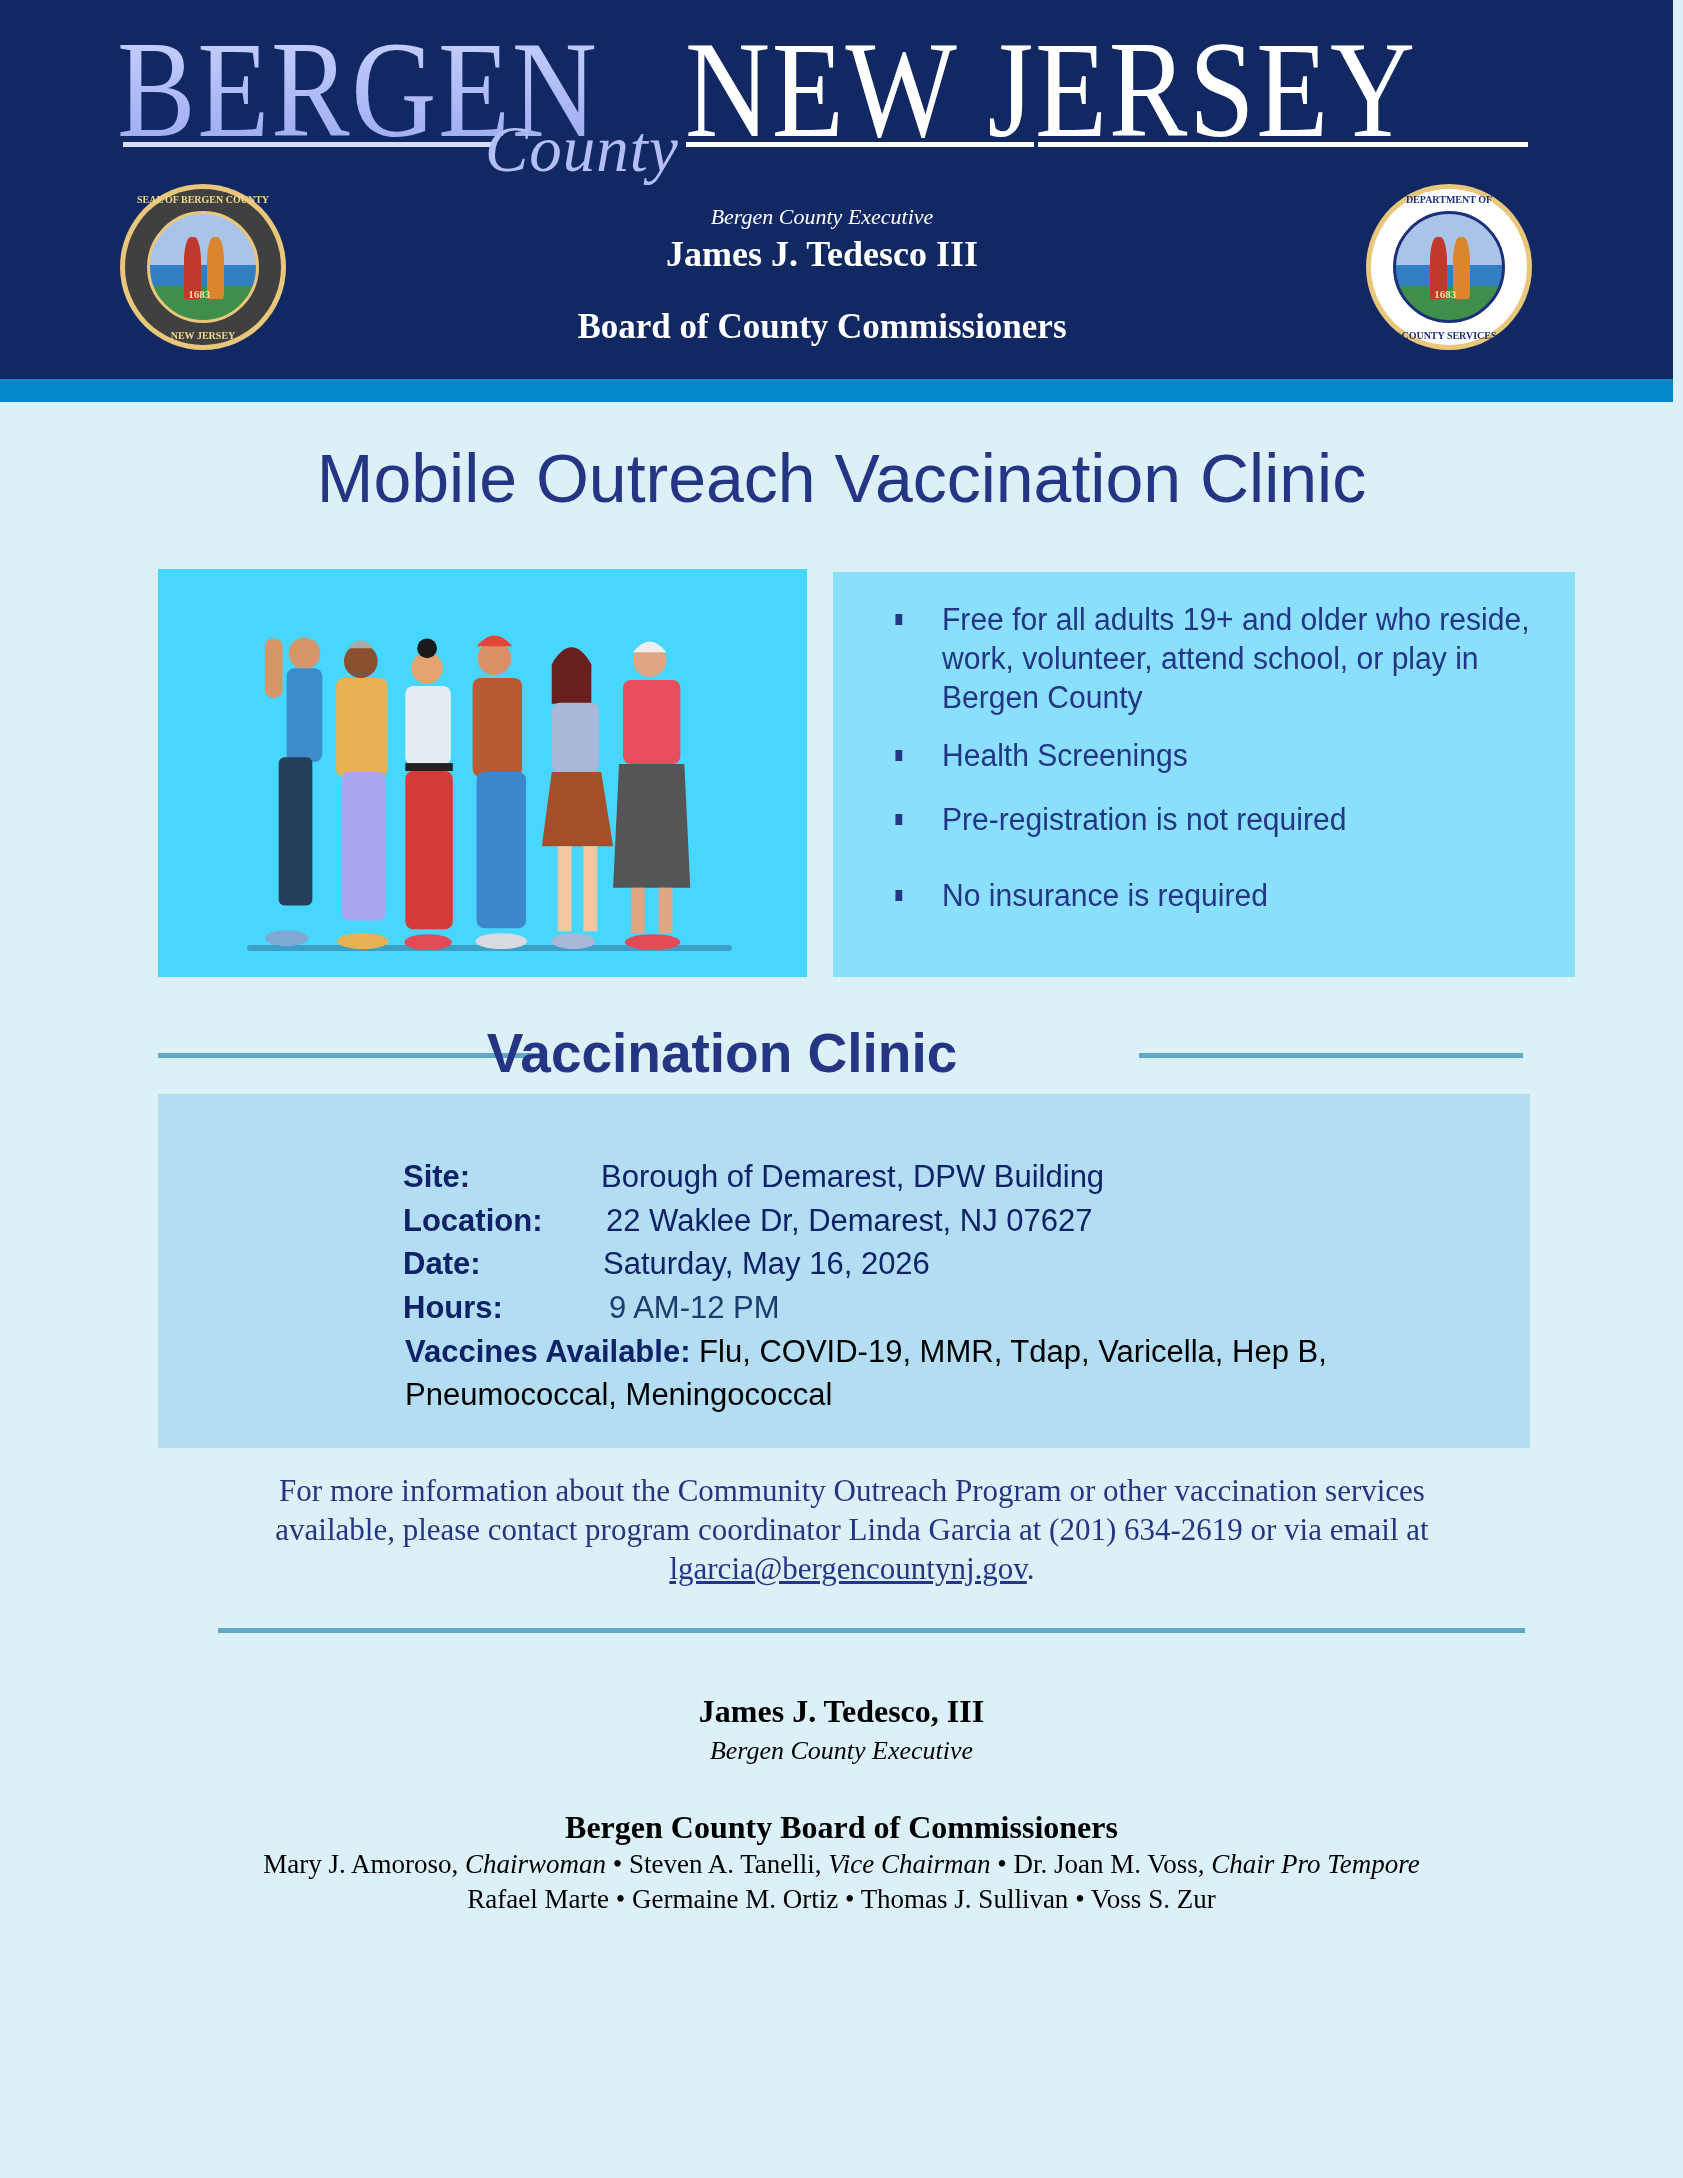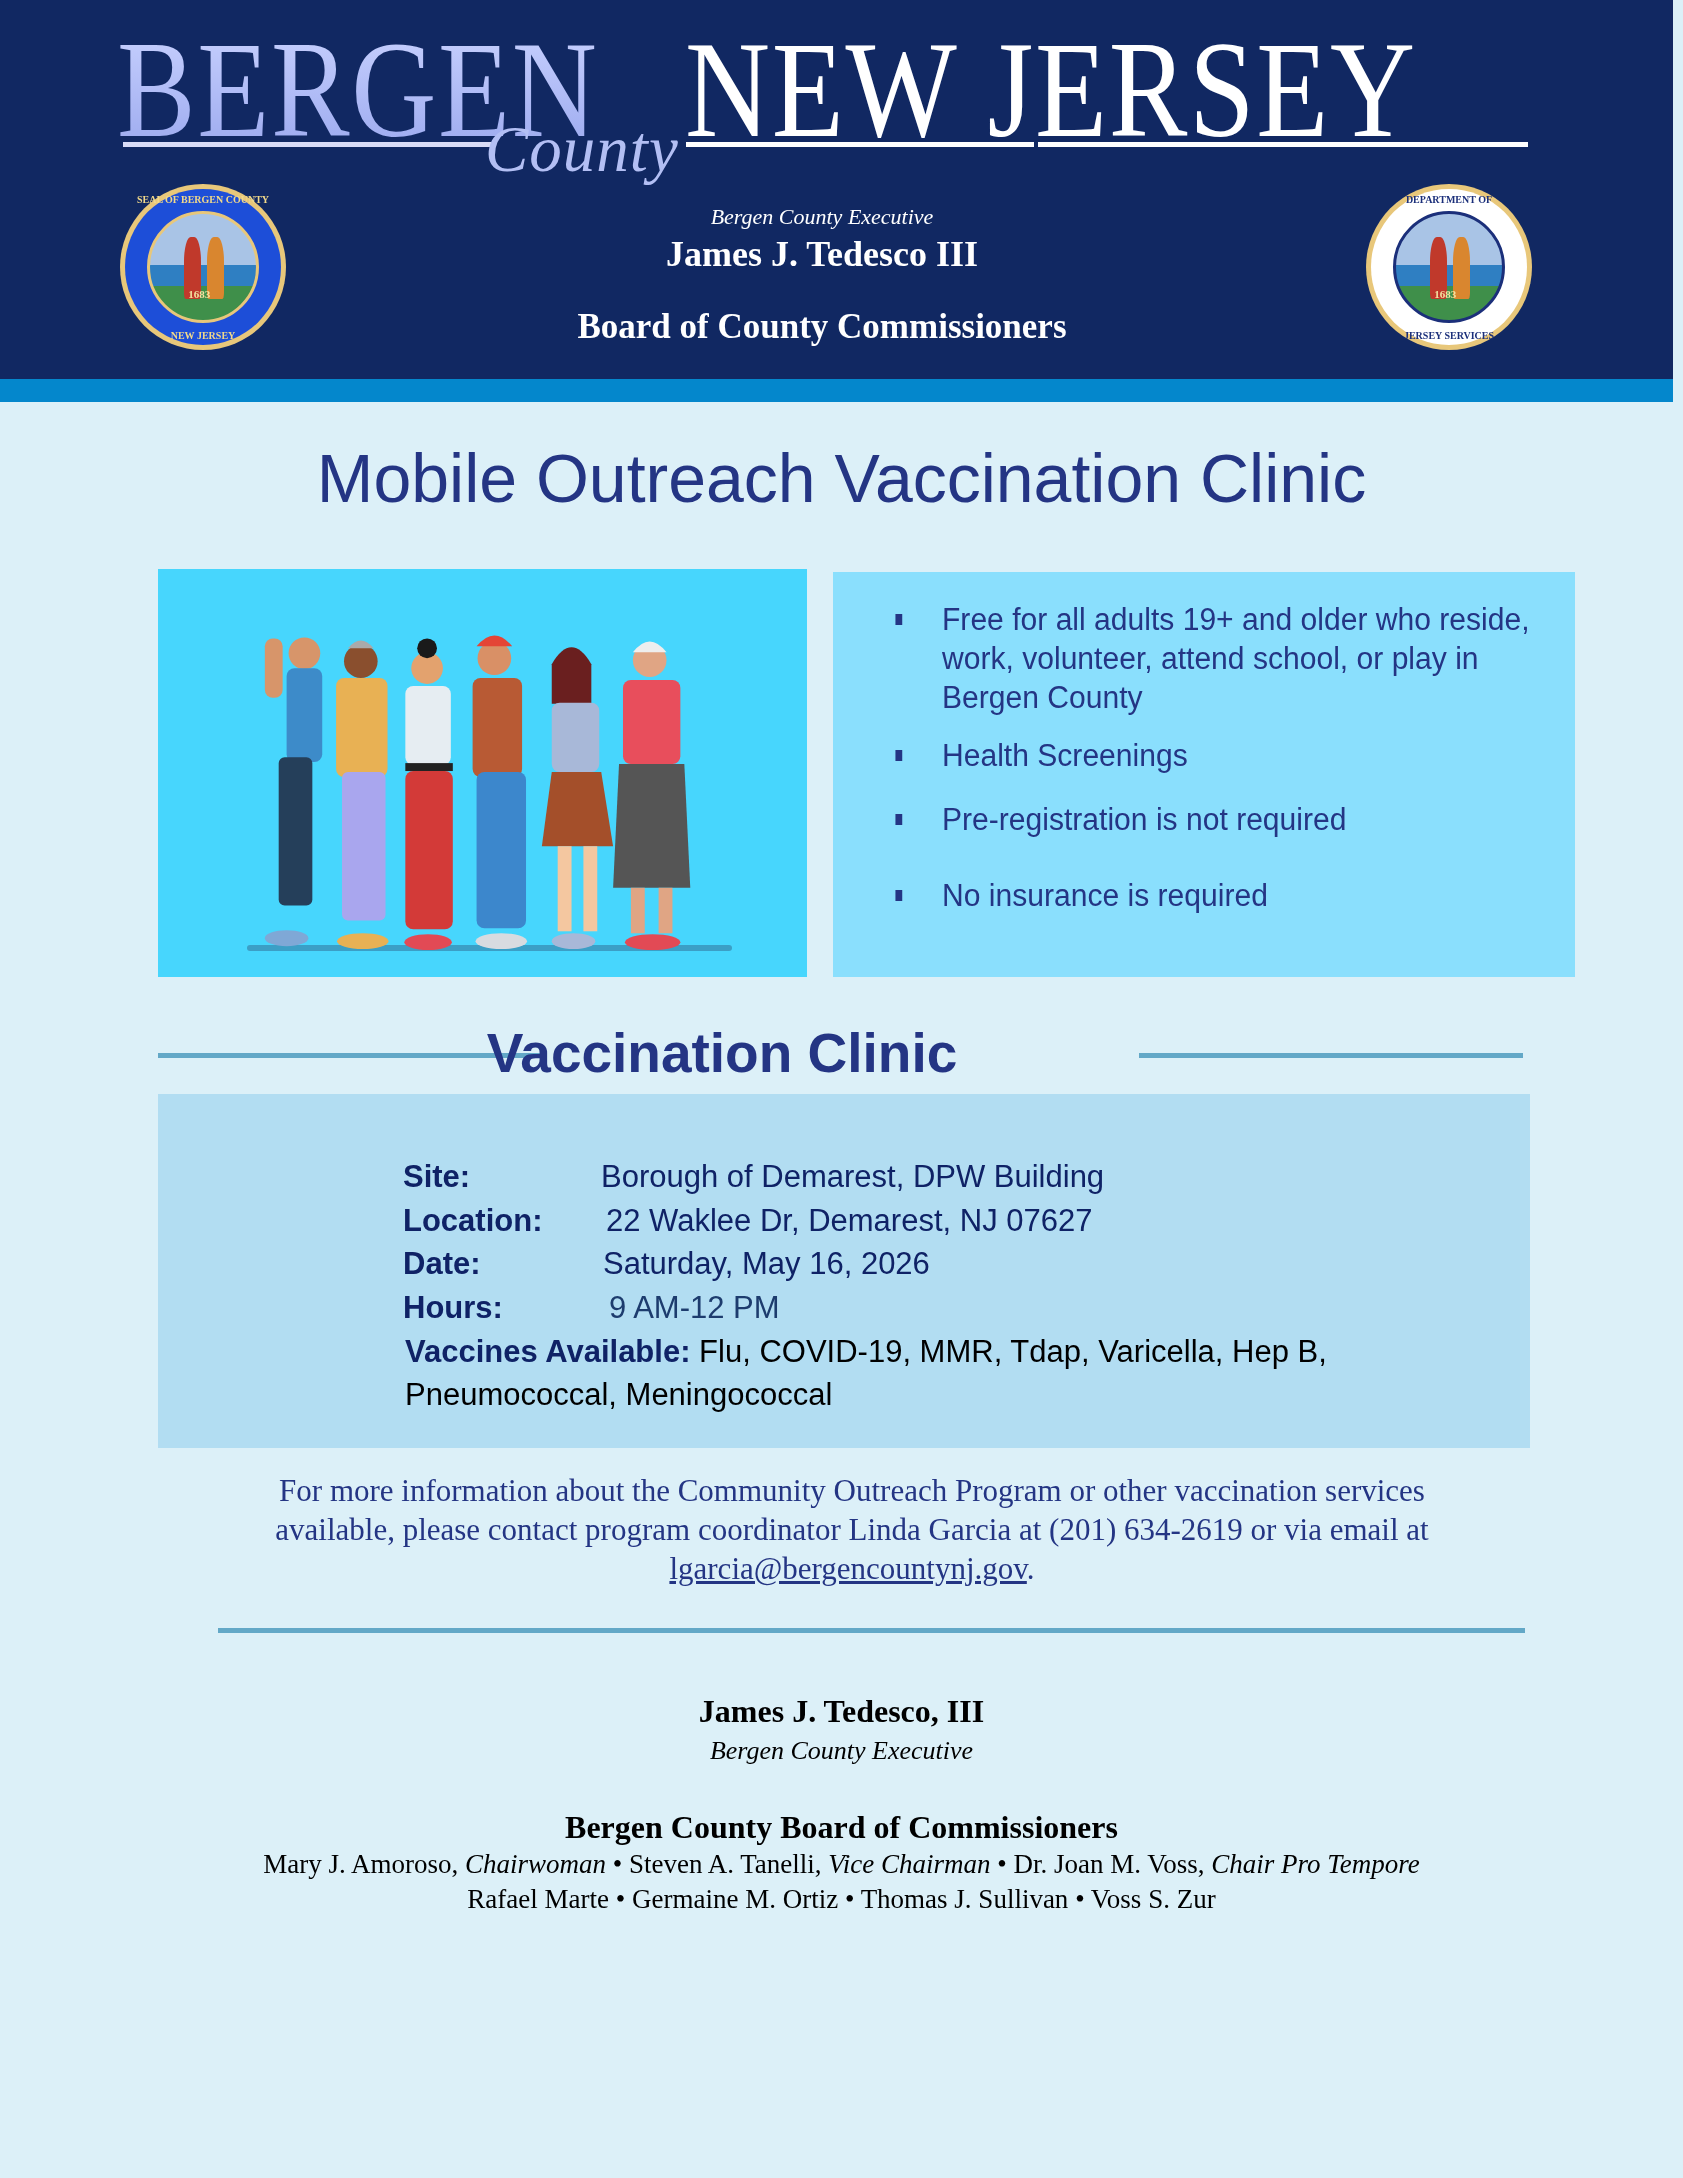--- a/index.html
+++ b/index.html
@@ -44,21 +44,21 @@
   }
   .exec-sub { top: 206px; font-size: 22px; font-style: italic; }
   .exec-name { top: 236px; font-size: 36px; font-weight: bold; }
   .exec-and { top: 279px; font-size: 21px; font-style: italic; }
   .exec-board { top: 309px; font-size: 35px; font-weight: bold; }
   .seal {
     position: absolute; width: 166px; height: 166px; border-radius: 50%;
     background: #e8c77a; box-sizing: border-box; padding: 5px;
   }
   .seal .ring {
-    width: 100%; height: 100%; border-radius: 50%; background: #1d4ed8;
+    width: 100%; height: 100%; border-radius: 50%; background: #404040;
     box-sizing: border-box; padding: 22px; position: relative;
   }
   .seal .inner {
     width: 100%; height: 100%; border-radius: 50%;
     background: linear-gradient(#a9c4e6 0 48%, #2f7fc2 48% 68%, #3f8f4a 68% 100%);
     border: 3px solid #e8c77a; box-sizing: border-box; position: relative; overflow: hidden;
   }
   .seal .fig1 { position: absolute; left: 32%; top: 22%; width: 16%; height: 58%; background: #c0392b; border-radius: 40% 40% 10% 10%; }
   .seal .fig2 { position: absolute; left: 54%; top: 22%; width: 16%; height: 58%; background: #d9862f; border-radius: 40% 40% 10% 10%; }
   .seal .year { position: absolute; left: 36%; top: 70%; font-size: 11px; color: #f3e3a0; font-family: "Liberation Serif", serif; font-weight: bold; }
@@ -157,21 +157,21 @@
   </div>
 
   <div class="seal seal-right" style="left:1366px; top:184px;">
     <div class="ring">
       <div class="seal-text" style="top:5px;">DEPARTMENT OF</div>
       <div class="inner">
         <div class="fig1"></div>
         <div class="fig2"></div>
         <div class="year">1683</div>
       </div>
-      <div class="seal-text" style="bottom:4px;">JERSEY SERVICES</div>
+      <div class="seal-text" style="bottom:4px;">COUNTY SERVICES</div>
     </div>
   </div>
 </div>
 <div id="stripe"></div>
 
 <div id="main-title">Mobile Outreach Vaccination Clinic</div>
 
 <div id="image-panel">
   <div class="shadow"></div>
   <svg class="person" style="left:0;top:0;" width="649" height="408" viewBox="0 0 656 412">

